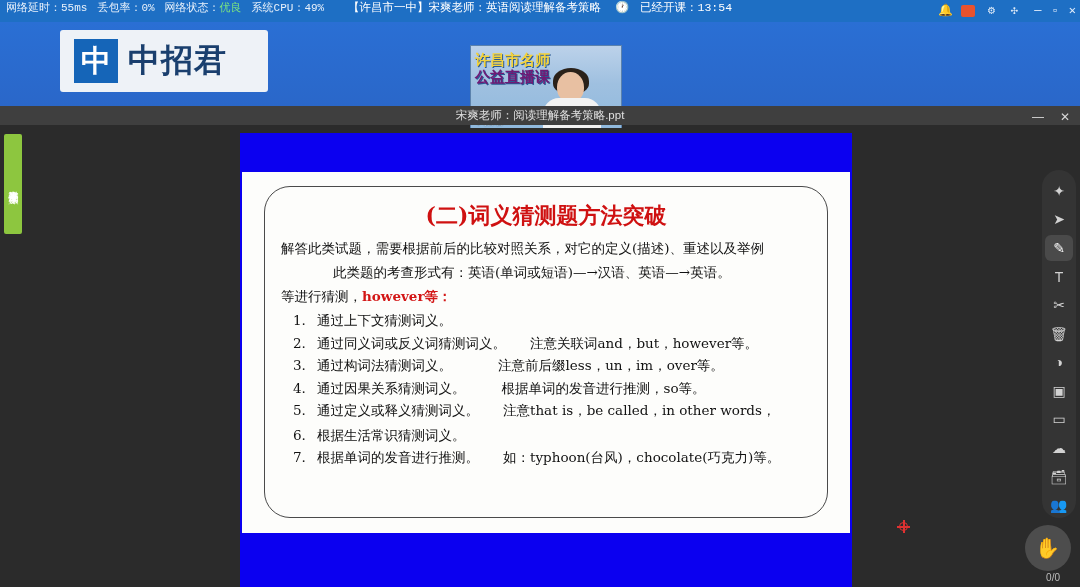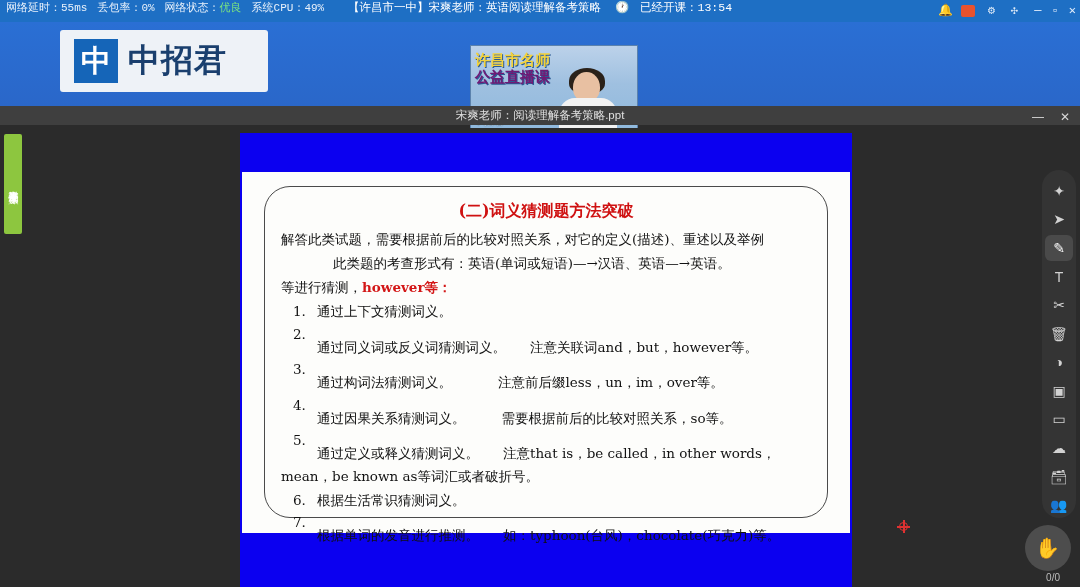--- a/index.html
+++ b/index.html
@@ -79,21 +79,21 @@
     font-family: "DejaVu Sans", sans-serif;
   }
   .logo-txt {
     color: #1a3f6e; font-size: 32px; font-weight: bold;
     font-family: "DejaVu Sans", sans-serif;
     letter-spacing: 1px;
   }
   
   .vid {
     position: absolute; left: 470px; top: 23px;
-    width: 168px; height: 86px;
+    width: 152px; height: 86px;
     background: #8fb3d9;
     border: 1px solid #5b82ad;
     overflow: hidden;
   }
   .vid .vtop {
     position: absolute; inset: 0;
     background: linear-gradient(#bcd2ea, #9fc0e0 45%, #8fb9dd);
   }
   .vid .vbanner {
     position: absolute; left: 4px; top: 6px;
@@ -178,21 +178,21 @@
   .paper-inner {
     position: absolute; left: 22px; top: 14px;
     width: 564px; height: 332px;
     border: 1px solid #4a4a4a;
     border-radius: 26px;
     padding: 12px 16px 0 16px;
     color: #111;
     font-family: "DejaVu Serif", serif;
   }
   .ptitle {
-    color: #cf1111; font-size: 16px; font-weight: bold;
+    color: #cf1111; font-size: 22px; font-weight: bold;
     text-align: center; margin: 2px 0 6px 0;
   }
   .para {
     font-size: 13.5px; line-height: 22px; margin: 0 0 2px 0;
   }
   .para .indent { display: inline-block; width: 52px; }
   .redtxt { color: #d31717; font-weight: bold; }
   ol.items {
     list-style: none;
     margin: 2px 0 0 0;
@@ -200,21 +200,21 @@
   }
   ol.items li {
     font-size: 13.5px; line-height: 22.5px;
     position: relative;
     padding-left: 36px;
     white-space: nowrap;
   }
   ol.items li .num {
     position: absolute; left: 12px; top: 0;
   }
-  .note { display: inline-block; margin-top: 13px; }
+  .note { display: inline-block; }
   .spacer-1 { display: inline-block; width: 24px; }
   .spacer-2 { display: inline-block; width: 46px; }
   .spacer-3 { display: inline-block; width: 36px; }
   .cont-line {
     font-size: 13.5px; line-height: 22px; margin: 0; padding-left: 0;
   }
 
   
   .laser {
     position: absolute; left: 657px; top: 387px;
@@ -355,29 +355,28 @@
             <li>
               <span class="num">2.</span>
               <span>通过同义词或反义词猜测词义。</span><span class="spacer-1"></span><span class="note">注意关联词and，but，however等。</span>
             </li>
             <li>
               <span class="num">3.</span>
               <span>通过构词法猜测词义。</span><span class="spacer-2"></span><span class="note">注意前后缀less，un，im，over等。</span>
             </li>
             <li>
               <span class="num">4.</span>
-              <span>通过因果关系猜测词义。</span><span class="spacer-3"></span><span class="note">需要根据前后的比较对照关系，so等。</span>
+              <span>通过因果关系猜测词义。</span><span class="spacer-3"></span><span class="note">根据单词的发音进行推测，so等。</span>
             </li>
             <li>
               <span class="num">5.</span>
               <span>通过定义或释义猜测词义。</span><span class="spacer-1"></span><span class="note">注意that is，be called，in other words，</span>
             </li>
           </ol>
 
-          <p class="cont-line">mean，be known as等词汇或者破折号。</p>
 
           <ol class="items">
             <li>
               <span class="num">6.</span>
               <span>根据生活常识猜测词义。</span>
             </li>
             <li>
               <span class="num">7.</span>
               <span>根据单词的发音进行推测。</span><span class="spacer-1"></span><span class="note">如：typhoon(台风)，chocolate(巧克力)等。</span>
             </li>

